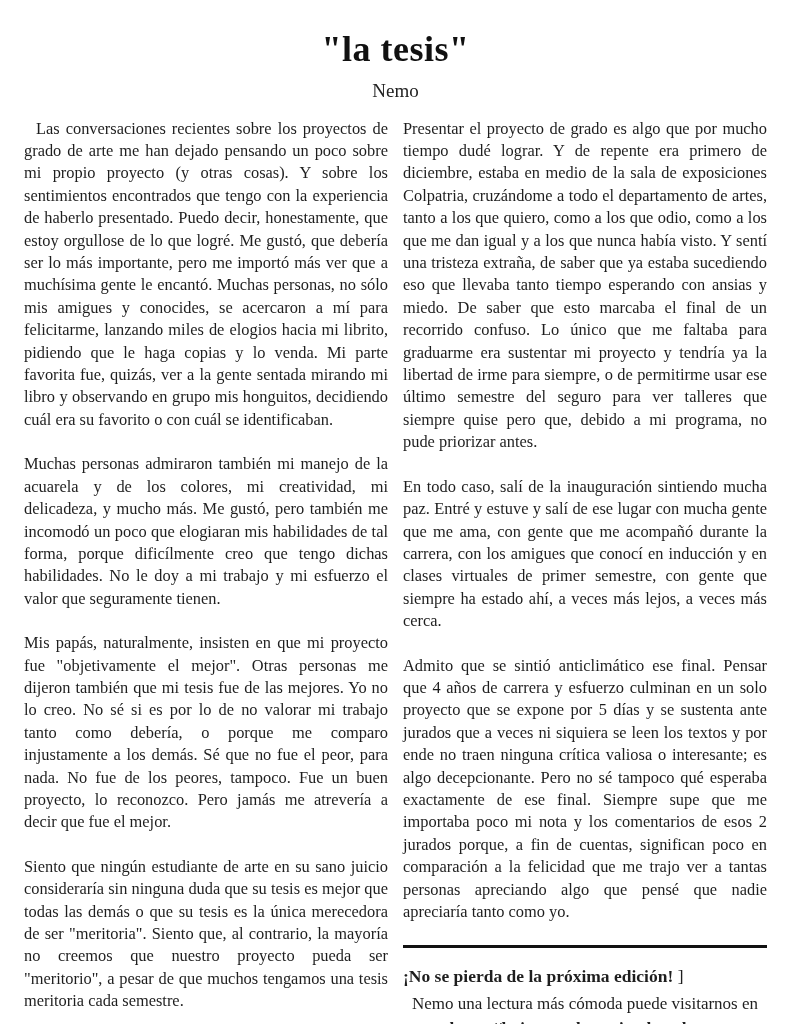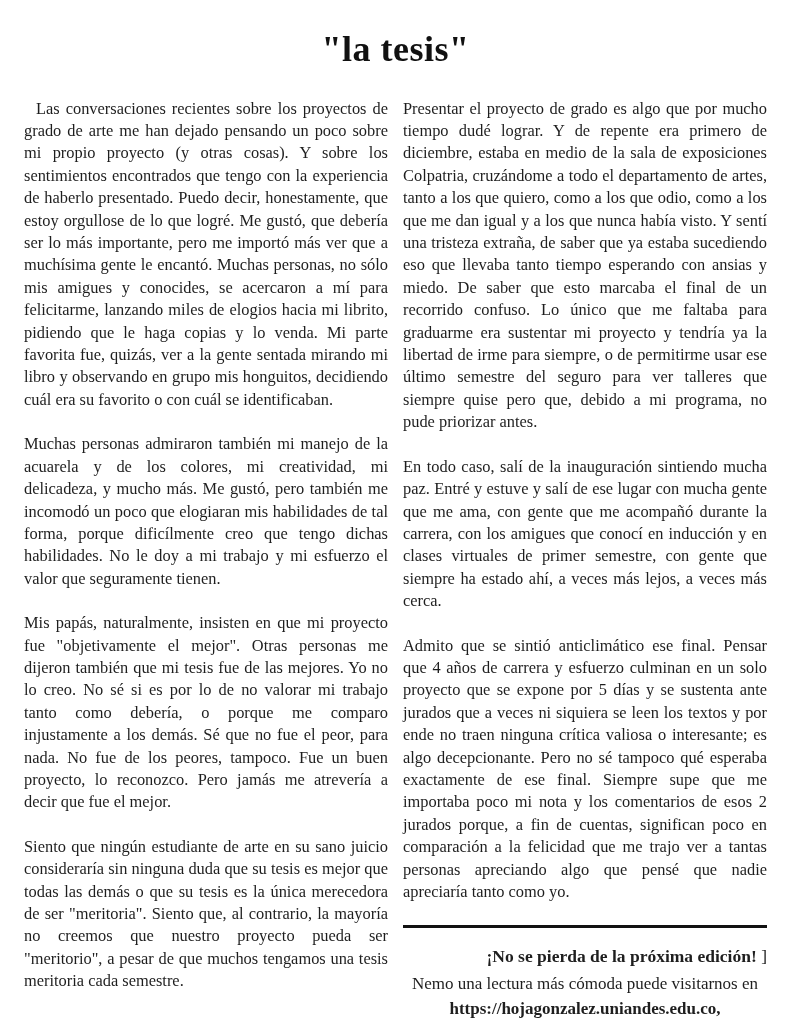--- a/index.html
+++ b/index.html
@@ -40,35 +40,35 @@
     margin-top: 16px;
   }
   .column {
     width: 366px;
     text-align: justify;
     font-size: 16.4px;
     line-height: 22.4px;
     color: #1e1e1e;
   }
   .column p {
-    margin: 12px 0 22px 0;
+    margin: 0 0 22px 0;
   }
   .column p.indent-first {
     text-indent: 12px;
   }
   .footer {
     margin-top: 0;
   }
   .footer-divider {
     border: none;
     border-top: 3px solid #111111;
     margin: 20px 0 16px 0;
   }
   .footer-headline {
-    text-align: right;
+    text-align: left;
     font-size: 17.5px;
     line-height: 25px;
     margin: 0 0 2px 0 !important;
   }
   .footer-headline .bold {
     font-weight: bold;
   }
   .footer-note {
     text-align: center;
     font-size: 17px;
@@ -80,20 +80,21 @@
     font-weight: bold;
   }
 </style>
 </head>
 <body>
 
 <div class="page">
 
   <div class="page-header">
     <div class="page-title">"la tesis"</div>
+    <div class="byline">Nemo</div>
   </div>
 
   <div class="columns">
 
     <div class="column">
       <p class="indent-first">Las conversaciones recientes sobre los proyectos de grado de arte me han dejado pensando un poco sobre mi propio proyecto (y otras cosas). Y sobre los sentimientos encontrados que tengo con la experiencia de haberlo presentado. Puedo decir, honestamente, que estoy orgullose de lo que logré. Me gustó, que debería ser lo más importante, pero me importó más ver que a muchísima gente le encantó. Muchas personas, no sólo mis amigues y conocides, se acercaron a mí para felicitarme, lanzando miles de elogios hacia mi librito, pidiendo que le haga copias y lo venda. Mi parte favorita fue, quizás, ver a la gente sentada mirando mi libro y observando en grupo mis honguitos, decidiendo cuál era su favorito o con cuál se identificaban.</p>
       <p>Muchas personas admiraron también mi manejo de la acuarela y de los colores, mi creatividad, mi delicadeza, y mucho más. Me gustó, pero también me incomodó un poco que elogiaran mis habilidades de tal forma, porque dificílmente creo que tengo dichas habilidades. No le doy a mi trabajo y mi esfuerzo el valor que seguramente tienen.</p>
       <p>Mis papás, naturalmente, insisten en que mi proyecto fue "objetivamente el mejor". Otras personas me dijeron también que mi tesis fue de las mejores. Yo no lo creo. No sé si es por lo de no valorar mi trabajo tanto como debería, o porque me comparo injustamente a los demás. Sé que no fue el peor, para nada. No fue de los peores, tampoco. Fue un buen proyecto, lo reconozco. Pero jamás me atrevería a decir que fue el mejor.</p>
       <p>Siento que ningún estudiante de arte en su sano juicio consideraría sin ninguna duda que su tesis es mejor que todas las demás o que su tesis es la única merecedora de ser "meritoria". Siento que, al contrario, la mayoría no creemos que nuestro proyecto pueda ser "meritorio", a pesar de que muchos tengamos una tesis meritoria cada semestre.</p>
     </div>

